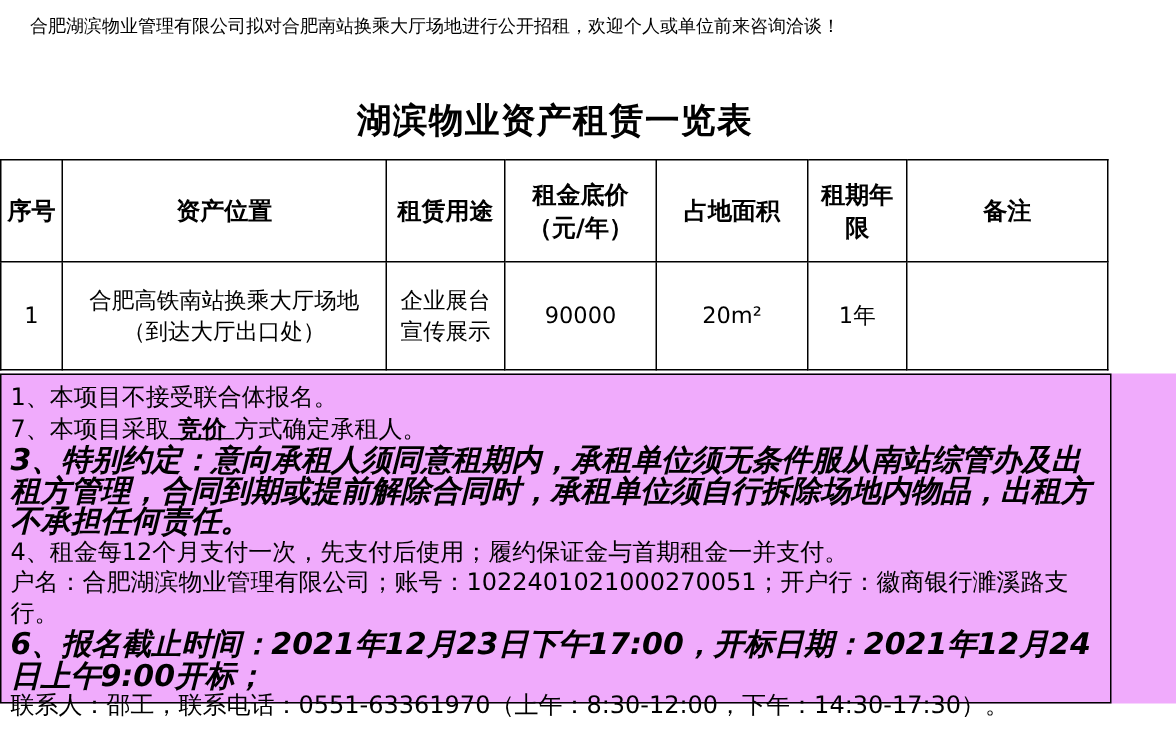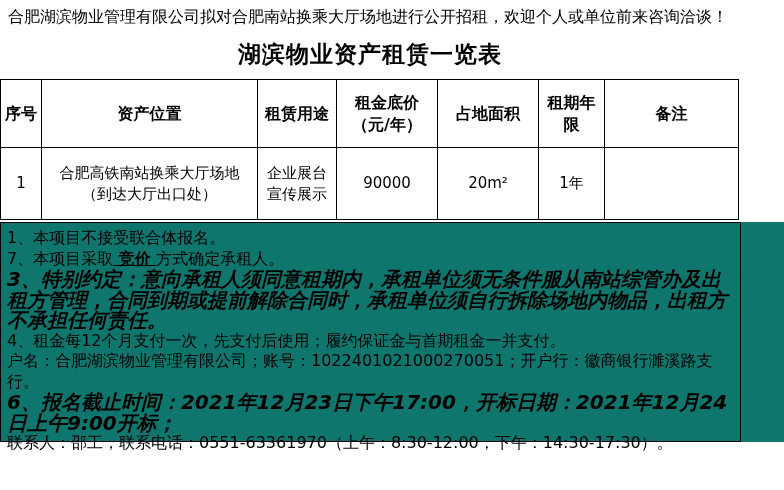--- a/index.html
+++ b/index.html
@@ -3,27 +3,27 @@
 <meta charset="utf-8">
 <style>
   html,body{margin:0;padding:0;}
   body{
     width:784px;height:490px;background:#ffffff;color:#000000;
     font-family:"DejaVu Sans",sans-serif;
     overflow:hidden;
   }
   .page{position:relative;width:784px;height:490px;}
   .banner{
-    padding:6px 0 0 8px;
-    font-size:16px;line-height:22px;
+    padding:6px 0 0 20px;
+    font-size:12px;line-height:22px;
     white-space:nowrap;
     letter-spacing:0px;
   }
   .title{
-    width:740px;margin-top:11px;
+    width:740px;margin-top:38px;
     text-align:center;
     font-size:23px;font-weight:bold;line-height:30px;
     letter-spacing:1px;
   }
   table.rental-table{
     margin-top:10px;
     border-collapse:collapse;
     table-layout:fixed;
     width:739px;
   }
@@ -93,21 +93,21 @@
         <td>合肥高铁南站换乘大厅场地（到达大厅出口处）</td>
         <td>企业展台宣传展示</td>
         <td>90000</td>
         <td>20m²</td>
         <td>1年</td>
         <td></td>
       </tr>
     </tbody>
   </table>
 
-  <div class="notes-wrap" style="background: #0f766e;">
+  <div class="notes-wrap" style="background: #f0abfc;">
     <div class="notes-box">
       <div class="note">1、本项目不接受联合体报名。</div>
       <div class="note"><span>7、本项目采取</span><span class="hl"> 竞价 </span><span>方式确定承租人。</span></div>
       <div class="note bold">3、特别约定：意向承租人须同意租期内，承租单位须无条件服从南站综管办及出租方管理，合同到期或提前解除合同时，承租单位须自行拆除场地内物品，出租方不承担任何责任。</div>
       <div class="note">4、租金每12个月支付一次，先支付后使用；履约保证金与首期租金一并支付。</div>
       <div class="note">户名：合肥湖滨物业管理有限公司；账号：1022401021000270051；开户行：徽商银行濉溪路支行。</div>
       <div class="note bold">6、报名截止时间：2021年12月23日下午17:00，开标日期：2021年12月24日上午9:00开标；</div>
       <div class="note">联系人：邵工，联系电话：0551-63361970（上午：8:30-12:00，下午：14:30-17:30）。</div>
     </div>
   </div>

